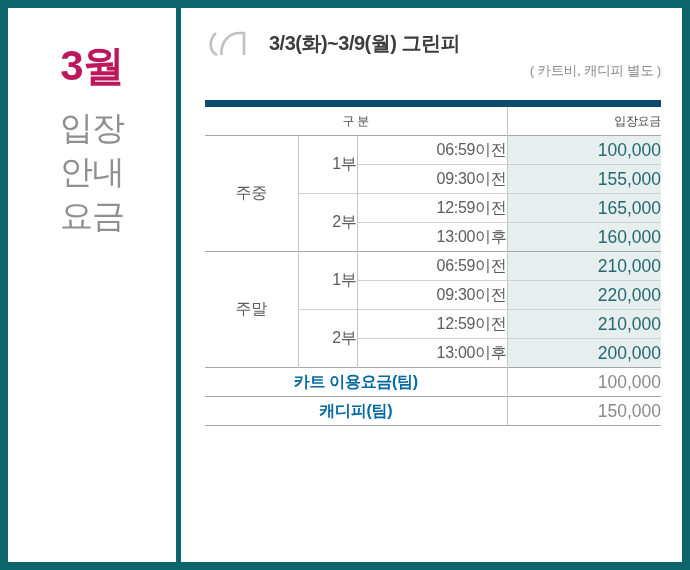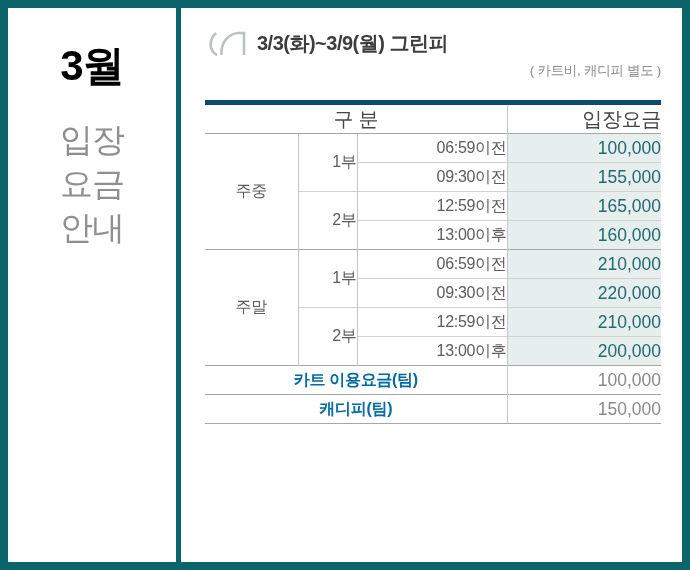--- a/index.html
+++ b/index.html
@@ -1,35 +1,35 @@
 <!DOCTYPE html>
 <html><head>
 <meta charset="utf-8">
 <style>
   html,body{margin:0;padding:0;background:#ffffff;}
   body{width:690px;height:570px;font-family:"Liberation Sans","DejaVu Sans",sans-serif;}
   .page{box-sizing:border-box;width:690px;height:570px;border:8px solid #0c656b;background:#ffffff;display:flex;overflow:hidden;}
 
   
   .sidebar{width:168px;flex-shrink:0;text-align:center;padding-top:30px;box-sizing:border-box;}
-  .month{font-size:42px;font-weight:700;color:#000000;letter-spacing:-1px;margin-bottom:24px;}
+  .month{font-size:42px;font-weight:700;color:#be185d;letter-spacing:-1px;margin-bottom:12px;}
   .side-line{font-size:33px;line-height:44px;color:#8f8f8f;letter-spacing:-1px;}
   .divider{width:5px;background:#0c656b;flex-shrink:0;}
 
   
   .content{flex:1;box-sizing:border-box;padding:20px 21px 0 24px;}
-  .title-row{display:flex;align-items:center;gap:10px;height:30px;text-align:center;}
+  .title-row{display:flex;align-items:center;gap:22px;height:30px;text-align:center;}
   .logo{display:inline-flex;}
   .page-title{margin:0;font-size:20px;font-weight:600;color:#3d3d3d;letter-spacing:-0.5px;}
   .note-right{text-align:right;font-size:13.5px;color:#8a8a8a;margin-top:4px;margin-bottom:20px;letter-spacing:-0.3px;}
 
   
   table{width:100%;border-collapse:collapse;table-layout:fixed;}
   td{text-align:center;vertical-align:middle;height:28px;padding:0;font-size:16px;color:#5c5c5c;letter-spacing:-0.3px;}
-  .hrow td{height:28px;color:#464646;font-size:20px;border-top:5px solid #0c4a6e;}
+  .hrow td{height:28px;color:#464646;font-size:12px;border-top:7px solid #0c4a6e;}
   .v{border-left:1px solid #c6c6c6;text-align:right;}
   tr.major td{border-top:1px solid #a6a6a6;}
   tr.minor td{border-top:1px solid #d0d0d0;}
   tr.last td{border-bottom:1px solid #a6a6a6;}
   td.fee{background:#e7eeee;color:#23696f;font-size:17.5px;letter-spacing:0;}
   td.xprice{color:#8a8a8a;font-size:17.5px;letter-spacing:0;}
   td.xlabel{color:#0369a1;font-weight:bold;}
 
   
   .notes{margin-top:16px;}
@@ -41,22 +41,22 @@
   .ind-15{padding-left:15px;}
 </style>
 </head>
 <body>
 
 <div class="page">
 
   <aside class="sidebar">
     <div class="month">3월</div>
     <div class="side-line">입장</div>
+    <div class="side-line">안내</div>
     <div class="side-line">요금</div>
-    <div class="side-line">안내</div>
   </aside>
 
   <div class="divider"></div>
 
   <main class="content">
 
     <div class="title-row">
       <span class="logo">
         <svg width="42" height="28" viewBox="0 0 42 28">
           <path d="M12 26 C4 22 3.5 11 11 4" fill="none" stroke="#bcc2c4" stroke-width="2.6"></path>

